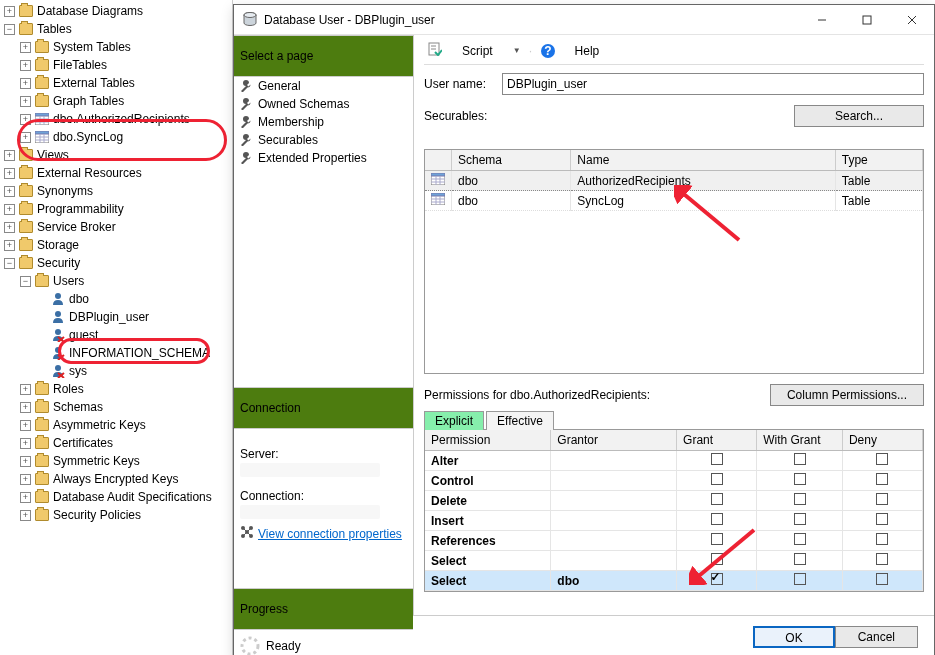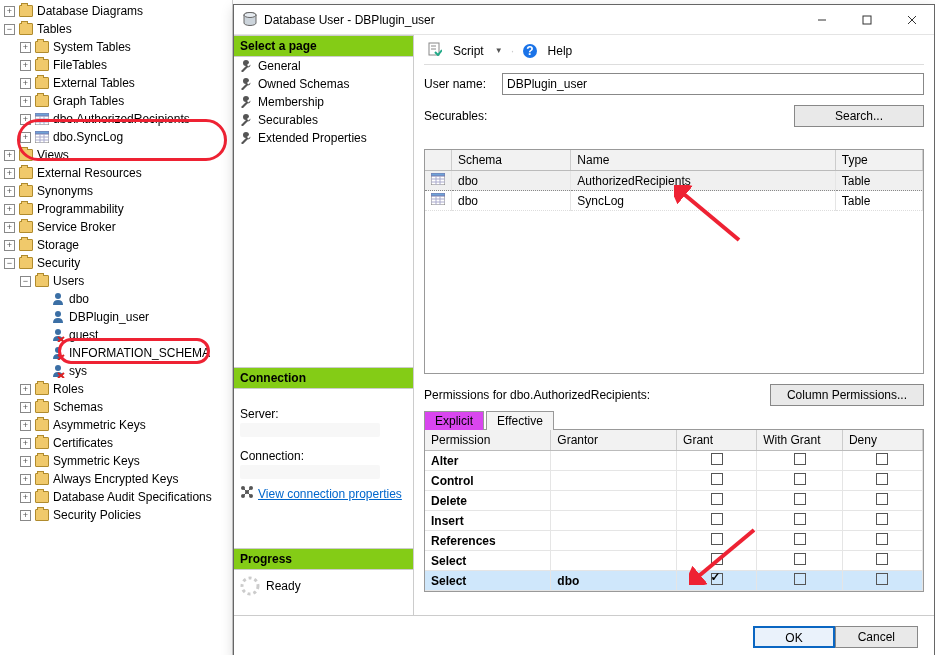--- a/index.html
+++ b/index.html
@@ -32,57 +32,57 @@
 .titlebar .ticon { width: 16px; height: 16px; margin-right: 6px; }
 .titlebar .ticon svg { width: 16px; height: 16px; }
 .titlebar .ttext { flex: 1; font-size: 12px; }
 .winbtns { display: flex; }
 .winbtn { width: 45px; height: 28px; display: flex; align-items: center; justify-content: center; color: #333; }
 .winbtn svg { width: 10px; height: 10px; }
 .dialog-body { display: flex; height: 580px; }
 
 
 .dlg-left { width: 180px; border-right: 1px solid #ccc; background: #fff; }
-.sect-head { background: #84cc16; border-top: 1px solid #ccc; border-bottom: 1px solid #ccc; font-weight: bold; padding: 3px 6px; }
+.sect-head { background: #4d7c0f; border-top: 1px solid #ccc; border-bottom: 1px solid #ccc; font-weight: normal; padding: 13px 6px; }
 .page-item { display: flex; align-items: center; padding: 2px 6px; cursor: pointer; }
 .wrench-icon { width: 12px; height: 12px; margin-right: 6px; }
 .wrench-icon svg { width: 12px; height: 12px; }
 .conn-section { padding: 6px; font-size: 12px; }
 .conn-lbl { margin-top: 12px; margin-bottom: 2px; }
 .conn-val { background: #f7f7f7; height: 14px; width: 140px; border-radius: 2px; margin-bottom: 6px; }
 .conn-link { color: #0066cc; text-decoration: underline; cursor: pointer; display: flex; align-items: center; gap: 4px; margin-top: 4px; }
 .spinner-icon { width: 20px; height: 20px; margin-right: 6px; }
 .spinner-icon svg { width: 20px; height: 20px; }
 .progress-row { display: flex; align-items: center; padding: 6px; }
 
 
 .dlg-right { flex: 1; padding: 6px 10px; display: flex; flex-direction: column; position: relative; }
 .toolbar-top { display: flex; align-items: center; gap: 4px; height: 24px; border-bottom: 1px solid #ddd; margin-bottom: 8px; padding-bottom: 4px; }
-.tool-item { display: flex; align-items: center; gap: 11px; cursor: pointer; padding: 2px 4px; }
+.tool-item { display: flex; align-items: center; gap: 20px; cursor: pointer; padding: 2px 4px; }
 .dd-arrow { font-size: 8px; color: #555; }
 .help-icon { width: 14px; height: 14px; }
 .help-icon svg { width: 14px; height: 14px; }
 .field-row { display: flex; align-items: center; margin-bottom: 10px; }
 .field-row label { width: 78px; }
 .txt-input { flex: 1; border: 1px solid #888; padding: 2px 4px; height: 22px; background: #fff; }
 .sec-head-row { display: flex; align-items: center; justify-content: space-between; margin-bottom: 22px; }
 .btn { border: 1px solid #888; background: #e9e9e9; padding: 2px 16px; height: 22px; cursor: pointer; }
 .btn.primary { border: 2px solid #0a66c2; background: #eaf2fb; padding: 3px 30px; }
 .sec-grid { border: 1px solid #999; height: 225px; overflow: auto; }
 .sec-grid table { width: 100%; border-collapse: collapse; }
 .sec-grid th { background: #f2f2f2; border-right: 1px solid #ccc; border-bottom: 1px solid #bbb; text-align: left; padding: 3px 6px; font-weight: normal; }
 .sec-grid td { border-right: 1px solid #e5e5e5; border-bottom: 1px dotted #ddd; padding: 2px 6px; }
 .sec-grid tr.selected td { background: #f0f0f0; border-bottom: 1px dotted #888; }
 .rowicon-cell { width: 26px; text-align: center; }
 .rowicon-cell svg { width: 14px; height: 12px; }
 
 .perm-head-row { display: flex; justify-content: space-between; align-items: center; margin-top: 10px; margin-bottom: 4px; }
 .tabstrip { display: flex; border-bottom: 1px solid #999; }
 .tab { border: 1px solid #999; border-bottom: none; background: #f4f4f4; padding: 2px 10px; margin-right: 2px; cursor: pointer; position: relative; top: 1px; }
-.tab.active { background: #d946ef; }
+.tab.active { background: #86efac; }
 .perm-grid-wrap { border: 1px solid #999; border-top: none; height: 162px; overflow-y: scroll; }
 .perm-grid-wrap table { width: 100%; border-collapse: collapse; }
 .perm-grid-wrap th { background: #f2f2f2; border-right: 1px solid #ccc; border-bottom: 1px solid #bbb; text-align: left; padding: 3px 6px; font-weight: normal; }
 .perm-grid-wrap td { border-right: 1px solid #e5e5e5; border-bottom: 1px solid #e5e5e5; padding: 2px 6px; font-weight: bold; }
 .perm-grid-wrap tr.hl td { background: #cfe7fb; }
 .chk { width: 12px; height: 12px; border: 1px solid #555; display: inline-block; margin: 0 auto; position: relative; }
 .chk.on::after { content: "✓"; position: absolute; left: -1px; top: -4px; font-size: 12px; color: #000; }
 .c-center { text-align: center; }
 
 .dlg-footer { height: 42px; border-top: 1px solid #ccc; display: flex; justify-content: flex-end; align-items: center; padding-right: 16px; }

